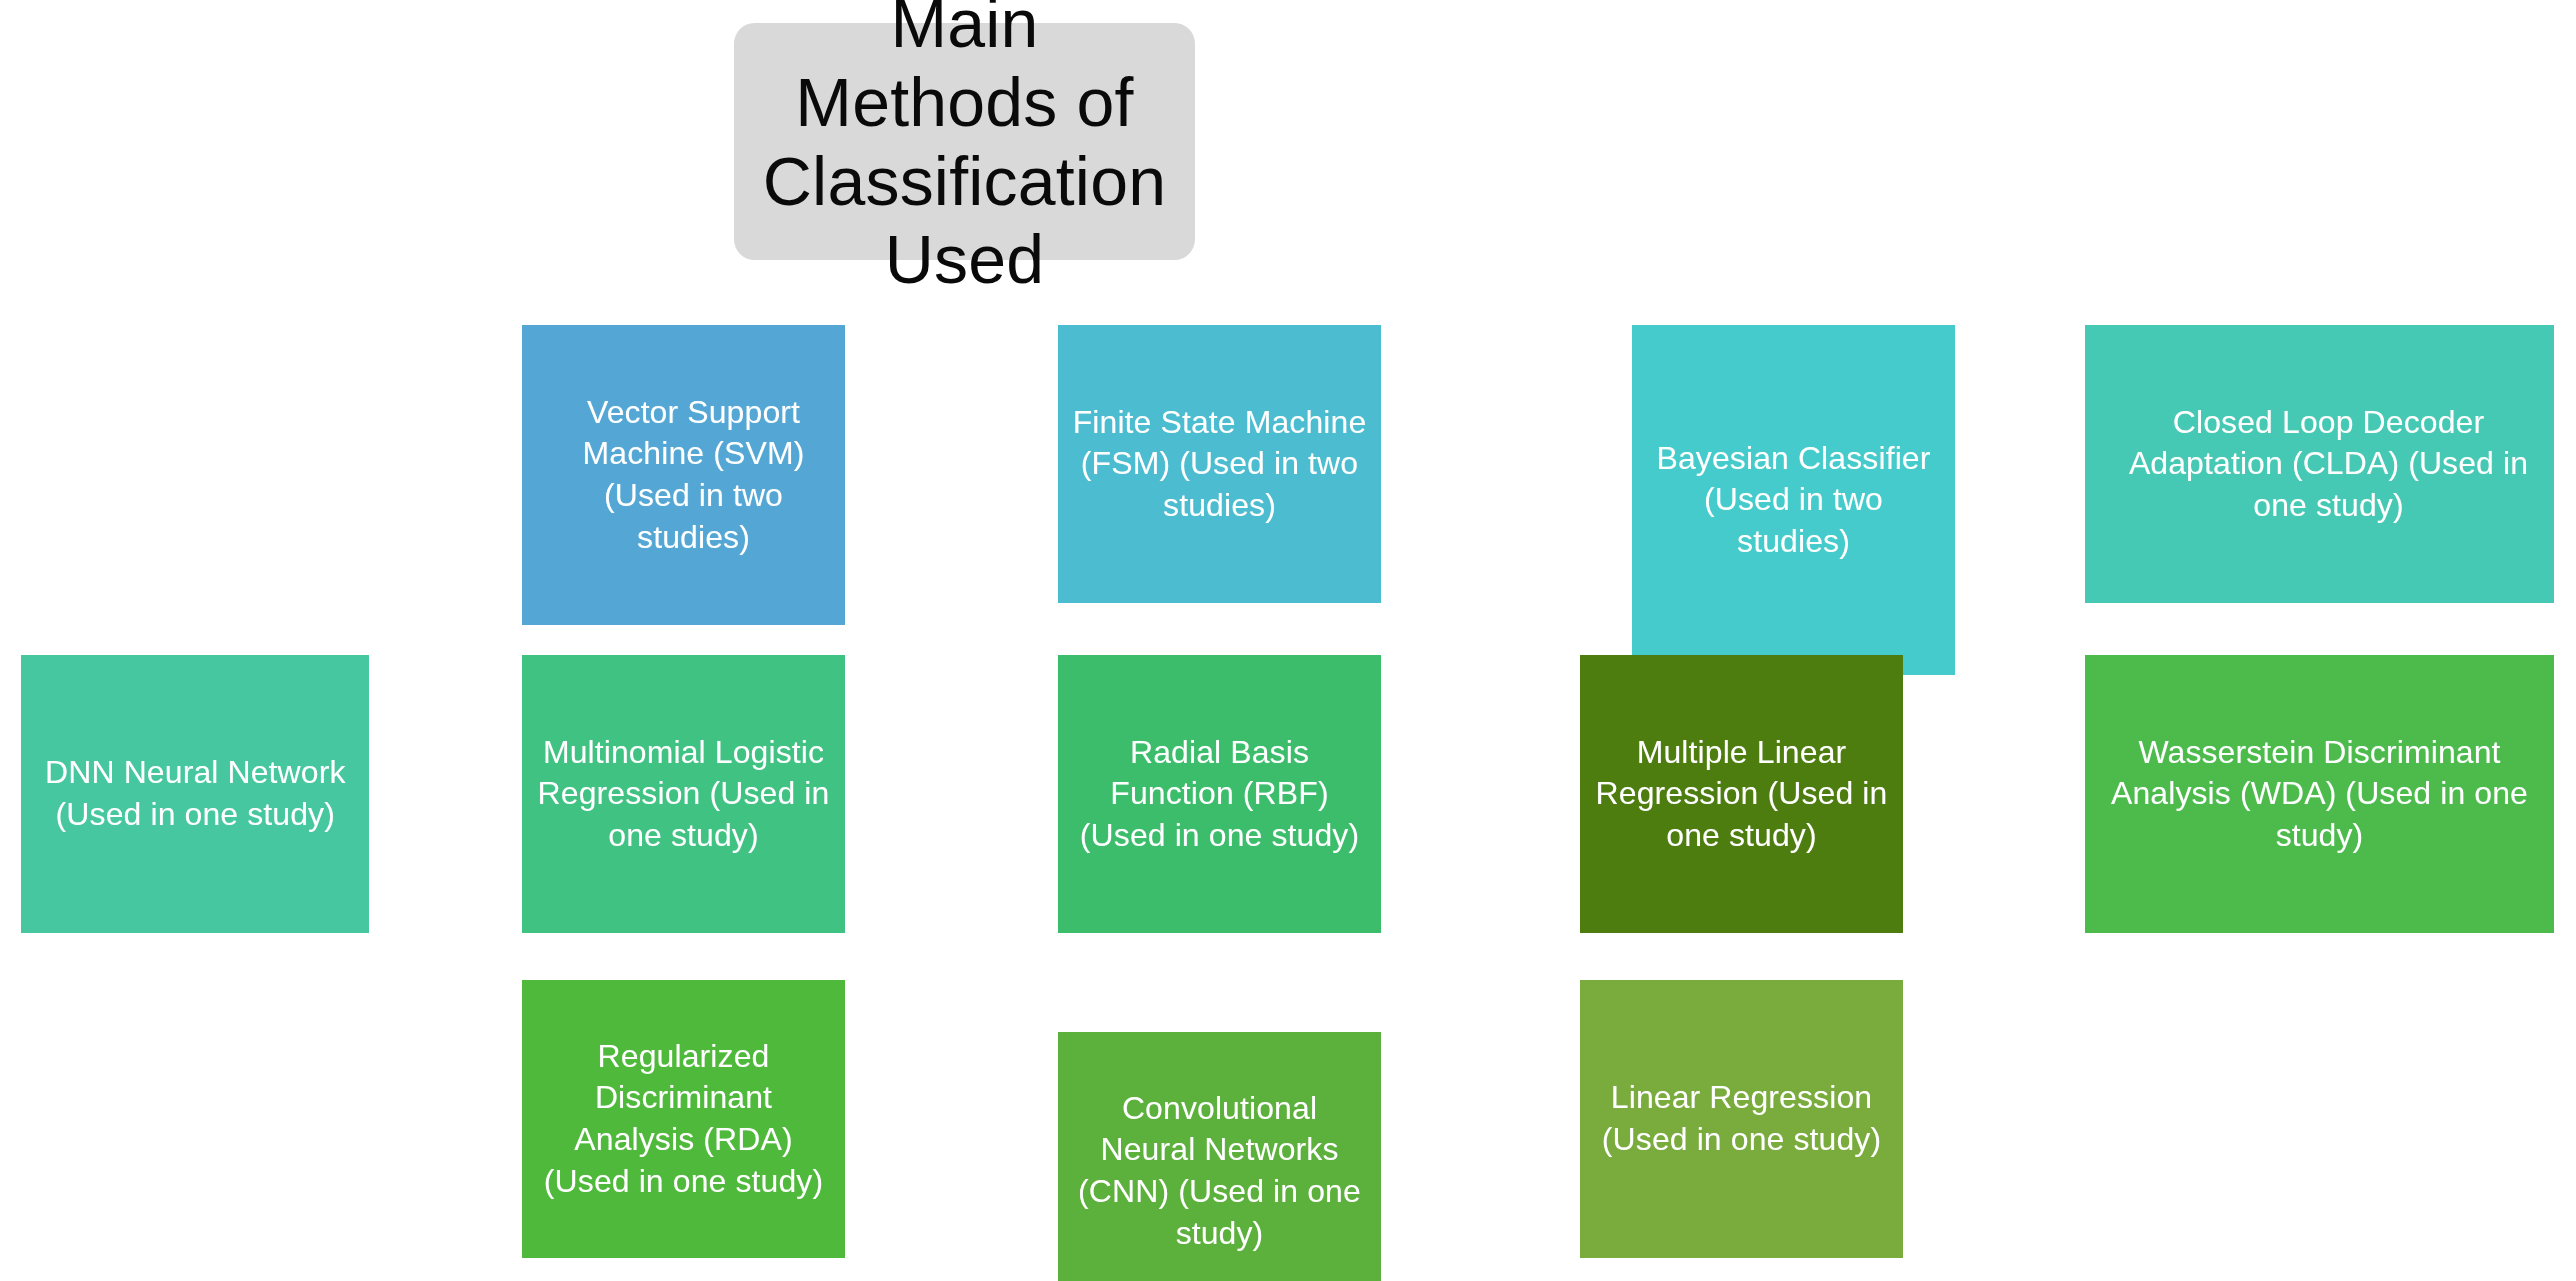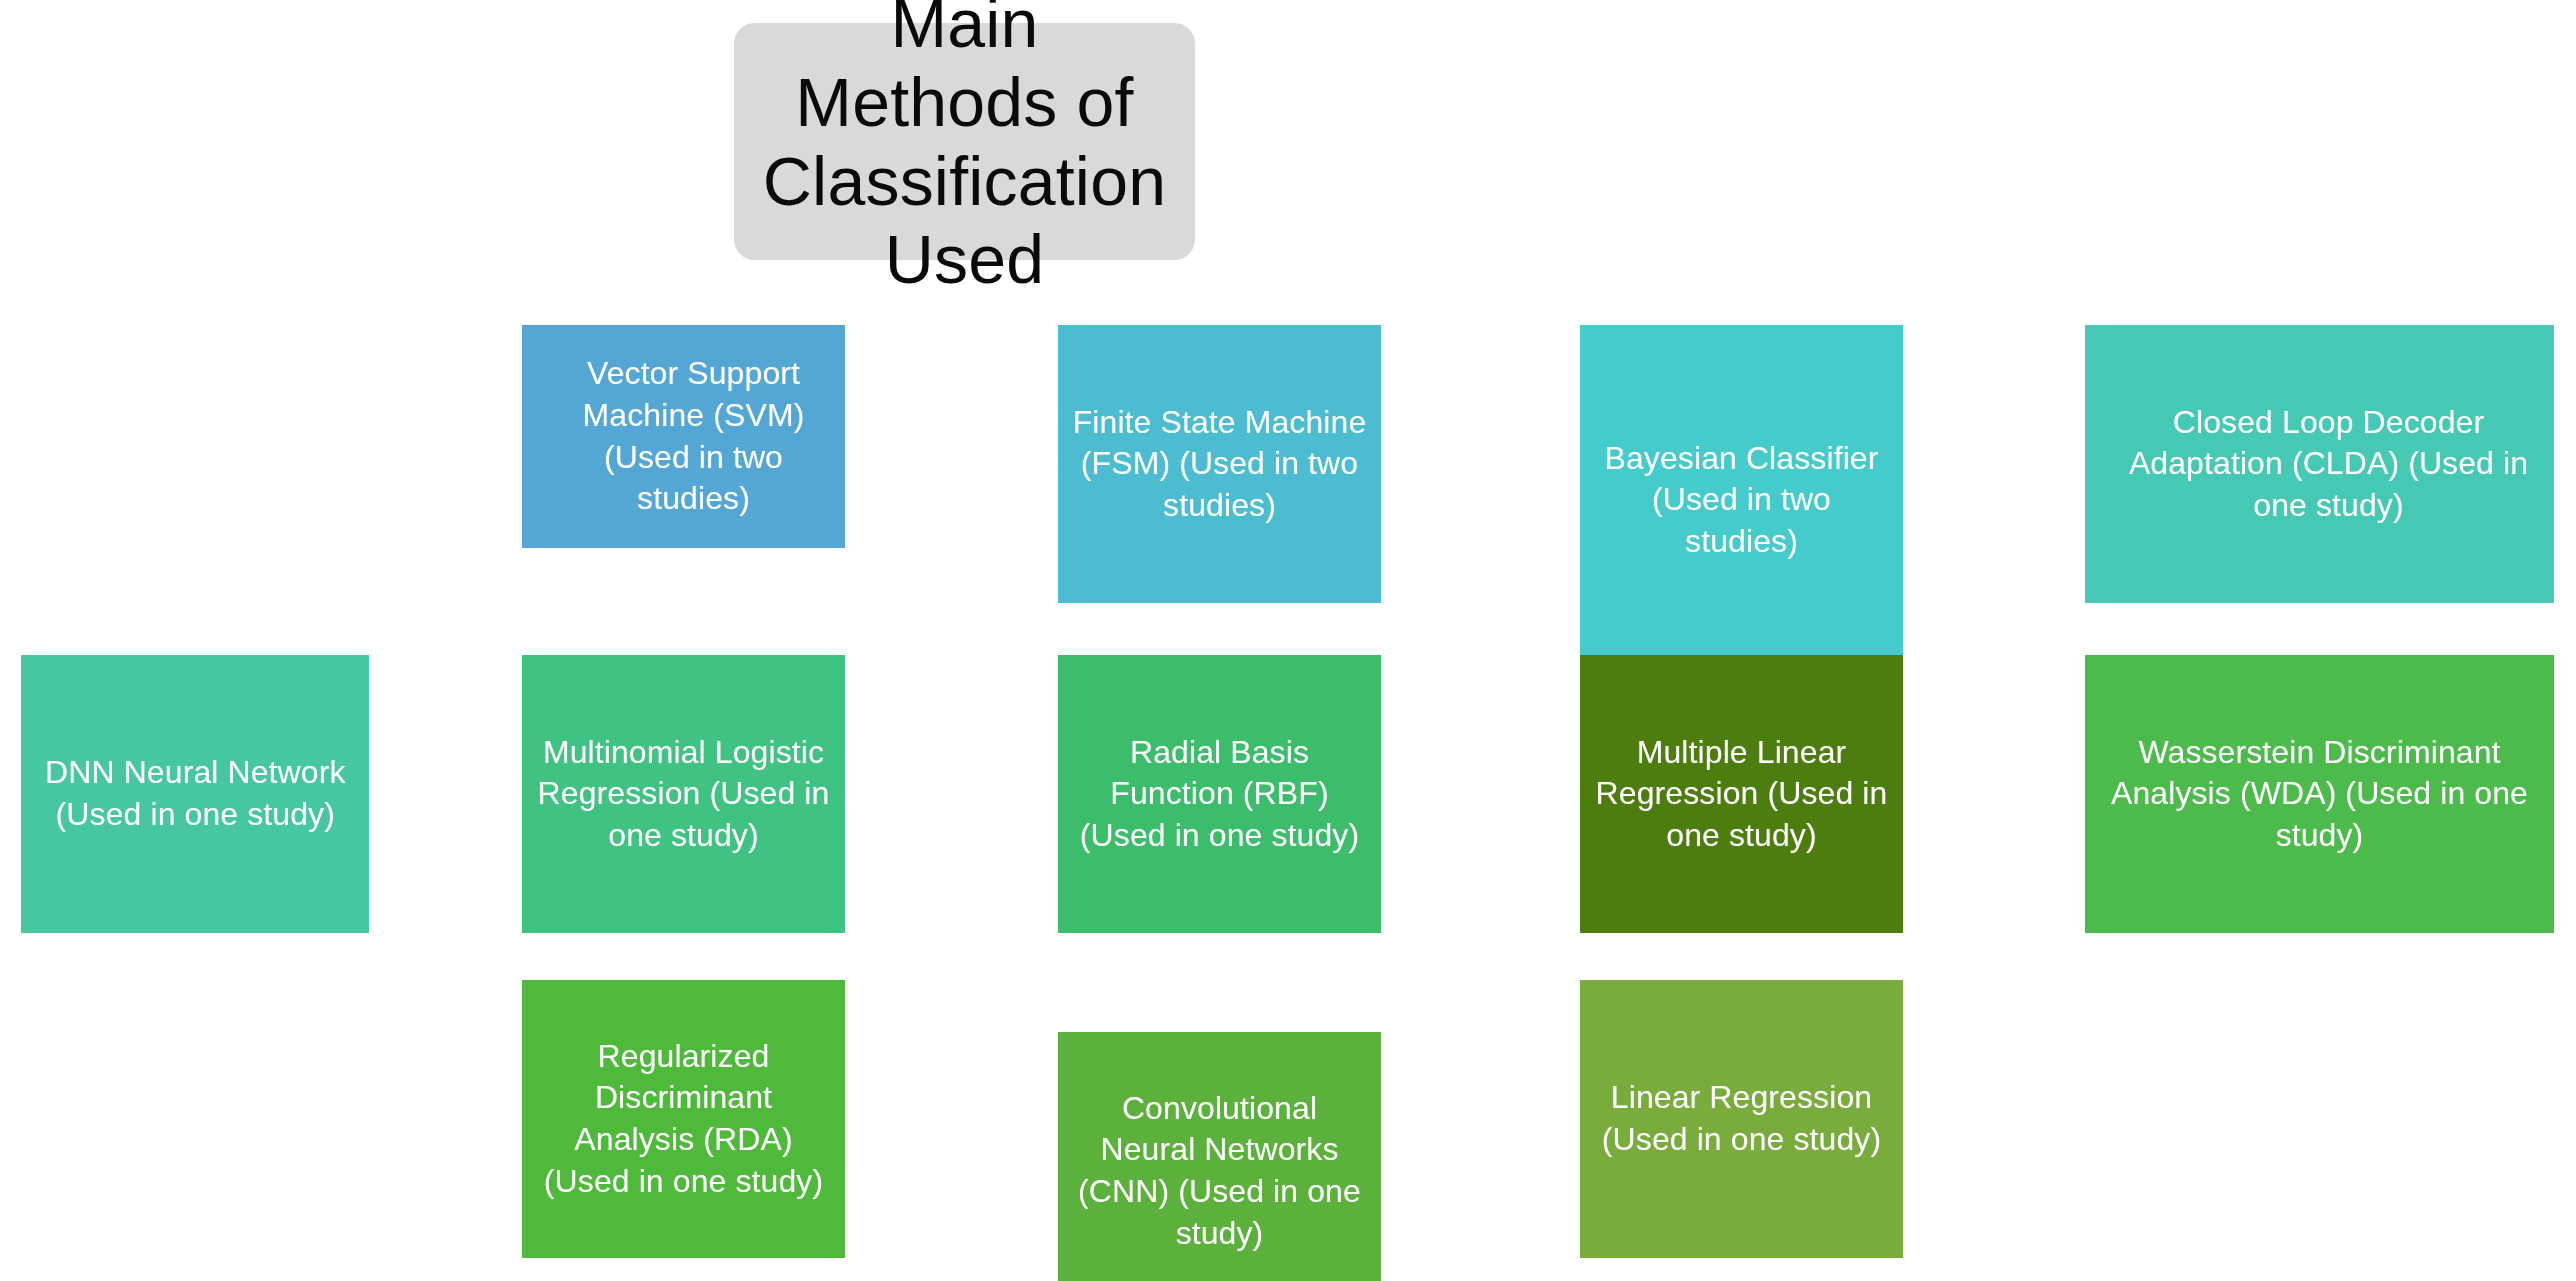--- a/index.html
+++ b/index.html
@@ -78,27 +78,27 @@
 <body>
 
 <div id="canvas">
 
   <div class="title-box">
     <div class="title-text">Main Methods of
 Classification Used</div>
   </div>
 
   <div class="grid-wrap">
-      <div class="method-box" style="left: 522px; top: 325px; width: 323px; height: 223px; background: rgb(84, 167, 213); padding-left: 32px;">
+      <div class="method-box" style="left: 522px; top: 325px; width: 323px; height: 300px; background: rgb(84, 167, 213); padding-left: 32px;">
         <div class="method-label">Vector Support Machine (SVM) (Used in two studies)</div>
       </div>
       <div class="method-box" style="left: 1058px; top: 325px; width: 323px; height: 278px; background: rgb(76, 188, 208);">
         <div class="method-label">Finite State Machine (FSM) (Used in two studies)</div>
       </div>
-      <div class="method-box" style="left: 1580px; top: 325px; width: 323px; height: 350px; background: rgb(69, 203, 203); padding-left: 12px;">
+      <div class="method-box" style="left: 1632px; top: 325px; width: 323px; height: 350px; background: rgb(69, 203, 203); padding-left: 12px;">
         <div class="method-label">Bayesian Classifier (Used in two studies)</div>
       </div>
       <div class="method-box" style="left: 2085px; top: 325px; width: 469px; height: 278px; background: rgb(70, 201, 180); padding-left: 30px;">
         <div class="method-label">Closed Loop Decoder Adaptation (CLDA) (Used in one study)</div>
       </div>
       <div class="method-box" style="left: 21.3px; top: 655px; width: 348px; height: 278px; background: rgb(70, 199, 159);">
         <div class="method-label">DNN Neural Network (Used in one study)</div>
       </div>
       <div class="method-box" style="left: 522px; top: 655px; width: 323px; height: 278px; background: rgb(64, 194, 131);">
         <div class="method-label">Multinomial Logistic Regression (Used in one study)</div>

